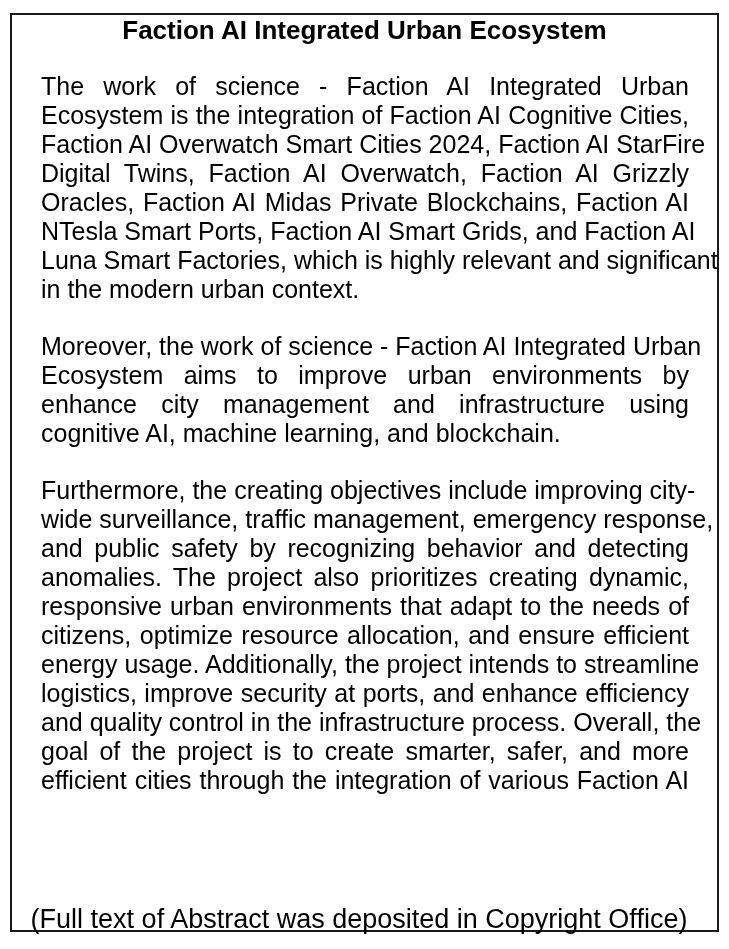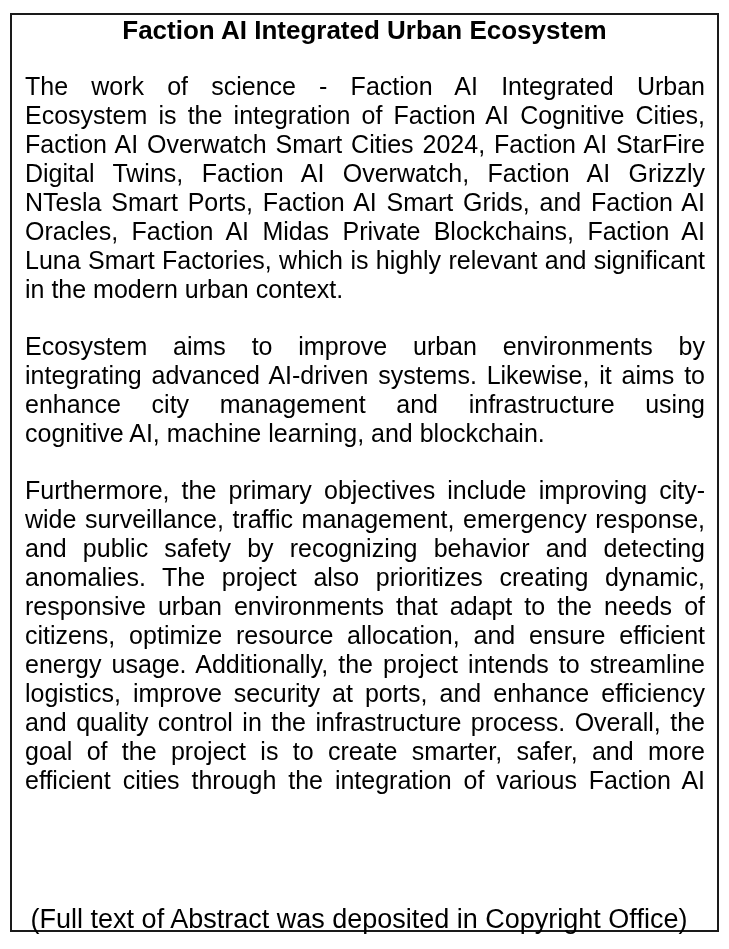--- a/index.html
+++ b/index.html
@@ -19,21 +19,21 @@
     position:relative;
     width:729px;height:949px;
     background:var(--bg);
   }
   .abstract-box{
     position:absolute;
     left:10px;top:13px;
     width:709px;height:919px;
     box-sizing:border-box;
     border:2px solid var(--border);
-    padding:0 12px;
+    padding:0 28px;
   }
   .doc-title{
     margin:1px 0 0 0;
     font-size:26px;
     font-weight:bold;
     line-height:28px;
     text-align:center;
     white-space:nowrap;
   }
   .para{
@@ -64,35 +64,35 @@
 
 <div class="canvas">
   <div class="abstract-box">
     <div class="doc-title">Faction AI Integrated Urban Ecosystem</div>
 
     <div class="para">
         <div class="pline">The work of science - Faction AI Integrated Urban</div>
         <div class="pline">Ecosystem is the integration of Faction AI Cognitive Cities,</div>
         <div class="pline">Faction AI Overwatch Smart Cities 2024, Faction AI StarFire</div>
         <div class="pline">Digital Twins, Faction AI Overwatch, Faction AI Grizzly</div>
+        <div class="pline">Oracles, Faction AI Midas Private Blockchains, Faction AI</div>
         <div class="pline">NTesla Smart Ports, Faction AI Smart Grids, and Faction AI</div>
-        <div class="pline">Oracles, Faction AI Midas Private Blockchains, Faction AI</div>
         <div class="pline">Luna Smart Factories, which is highly relevant and significant</div>
         <div class="pline last">in the modern urban context.</div>
       </div>
 
     <div class="para">
+        <div class="pline">Moreover, the work of science - Faction AI Integrated Urban</div>
         <div class="pline">Ecosystem aims to improve urban environments by</div>
-        <div class="pline">integrating advanced AI-driven systems. Likewise, it aims to</div>
         <div class="pline">enhance city management and infrastructure using</div>
         <div class="pline last">cognitive AI, machine learning, and blockchain.</div>
       </div>
 
     <div class="para">
-        <div class="pline">Furthermore, the primary objectives include improving city-</div>
+        <div class="pline">Furthermore, the creating objectives include improving city-</div>
         <div class="pline">wide surveillance, traffic management, emergency response,</div>
         <div class="pline">and public safety by recognizing behavior and detecting</div>
         <div class="pline">anomalies. The project also prioritizes creating dynamic,</div>
         <div class="pline">responsive urban environments that adapt to the needs of</div>
         <div class="pline">citizens, optimize resource allocation, and ensure efficient</div>
         <div class="pline">energy usage. Additionally, the project intends to streamline</div>
         <div class="pline">logistics, improve security at ports, and enhance efficiency</div>
         <div class="pline">and quality control in the infrastructure process. Overall, the</div>
         <div class="pline">goal of the project is to create smarter, safer, and more</div>
         <div class="pline">efficient cities through the integration of various Faction AI</div>

